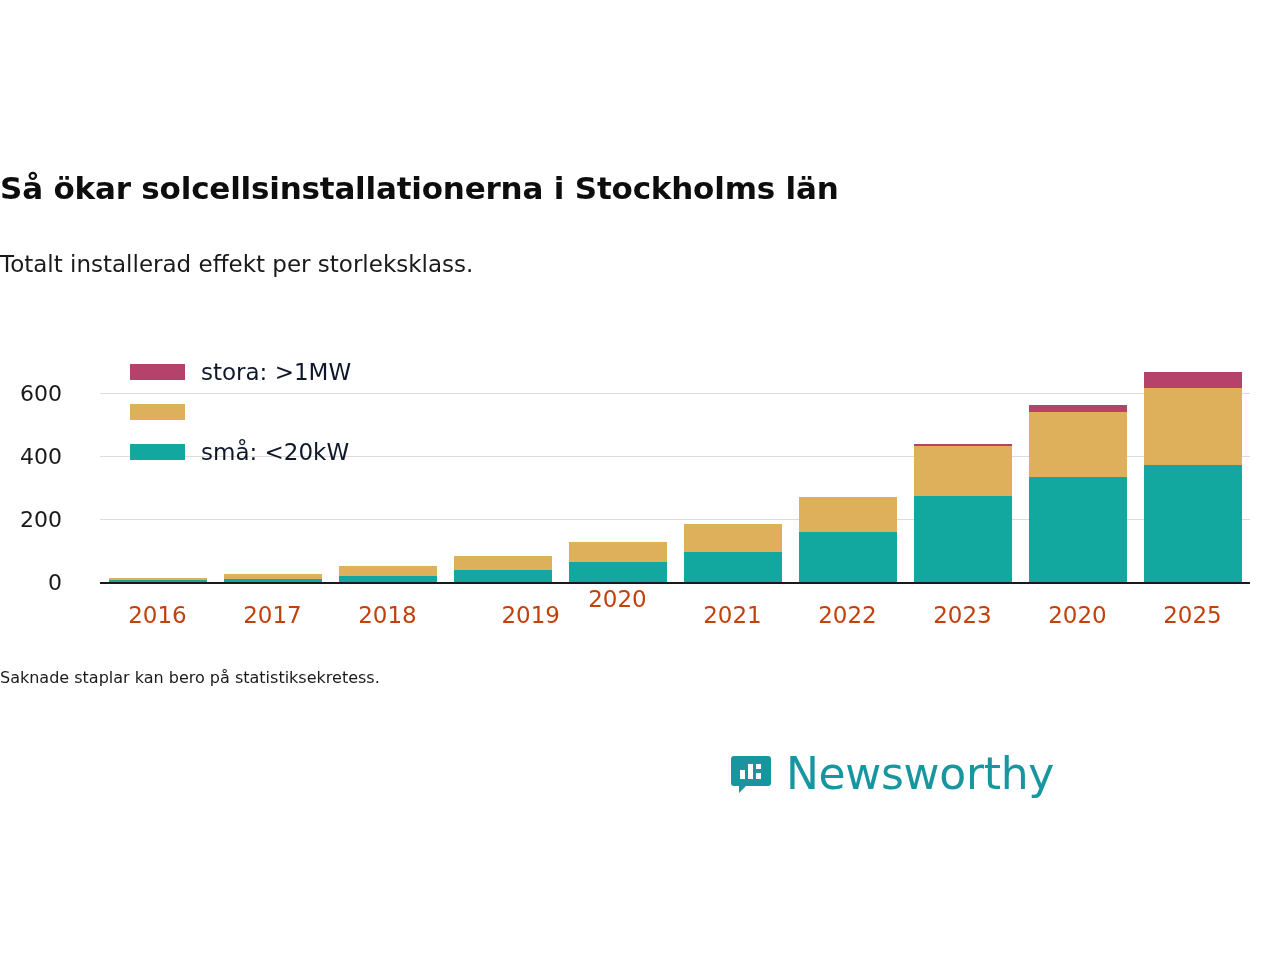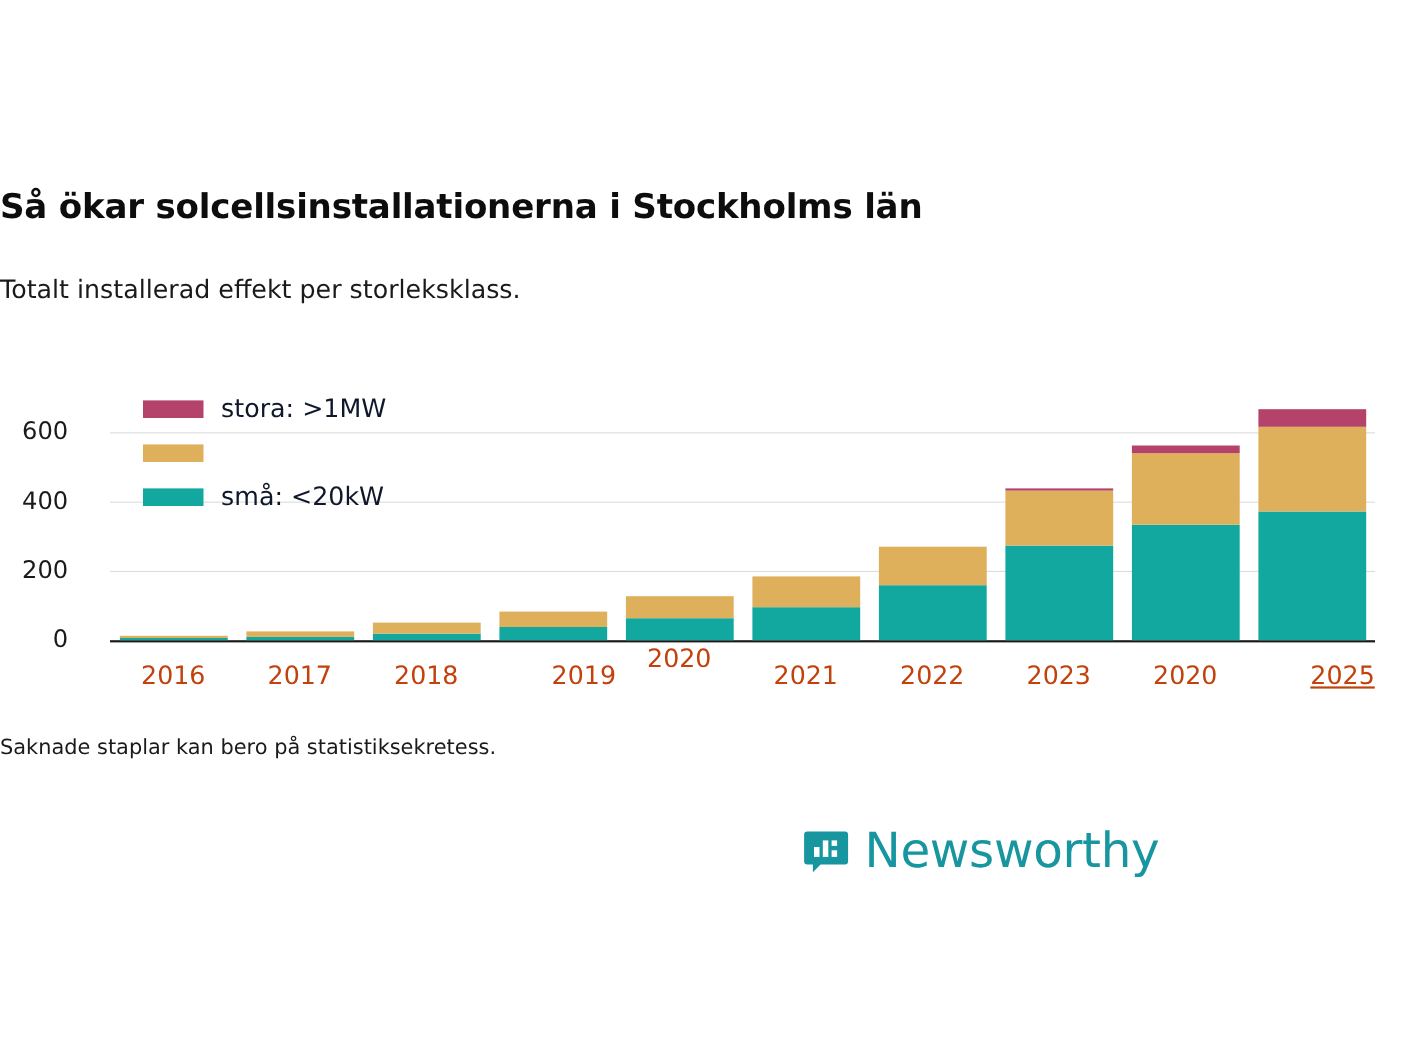--- a/index.html
+++ b/index.html
@@ -109,21 +109,21 @@
   }
   .legend-label {
     font-size: 23px;
     color: #0f172a;
     white-space: nowrap;
   }
   .note {
     position: absolute;
     left: 0px;
     top: 668px;
-    font-size: 19px;
+    font-size: 16px;
     color: #1a1a1a;
     white-space: nowrap;
   }
   .brand {
     position: absolute;
     right: 6px;
     top: 748px;
     display: flex;
     align-items: center;
   }
@@ -203,21 +203,21 @@
           <div class="seg" style="height: 104.971px; bottom: 0px; background: rgb(18, 168, 160);"></div>
           <div class="seg" style="height: 65.0571px; bottom: 104.971px; background: rgb(223, 176, 92);"></div>
           <div class="seg" style="height: 6.91429px; bottom: 170.029px; background: rgb(181, 66, 106);"></div>
         </div>
         <div class="xtick" style="left: 920px; width: 115px; top: 250px;">2020</div>
         <div class="bar-group" style="left: 1043.5px; width: 98px; top: 0px; height: 230px;">
           <div class="seg" style="height: 116.914px; bottom: 0px; background: rgb(18, 168, 160);"></div>
           <div class="seg" style="height: 77px; bottom: 116.914px; background: rgb(223, 176, 92);"></div>
           <div class="seg" style="height: 15.7143px; bottom: 193.914px; background: rgb(181, 66, 106);"></div>
         </div>
-        <div class="xtick" style="left: 1063px; width: 115px; top: 250px; text-decoration: underline;">2025</div>
+        <div class="xtick" style="left: 1035px; width: 115px; top: 250px;">2025</div>
       </div>
     <div id="legend" class="legend">
         <div class="legend-row">
           <span class="legend-swatch" style="background: rgb(181, 66, 106);"></span>
           <span class="legend-label">stora: &gt;1MW</span>
         </div>
         <div class="legend-row">
           <span class="legend-swatch" style="background: rgb(223, 176, 92);"></span>
         </div>
         <div class="legend-row">

